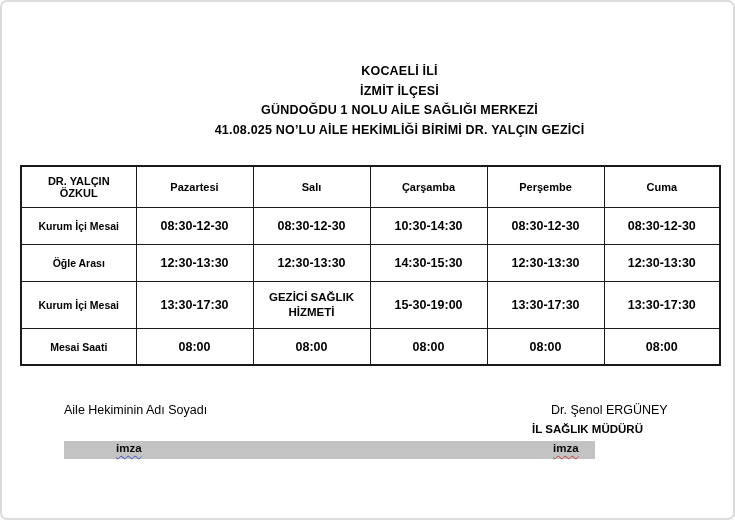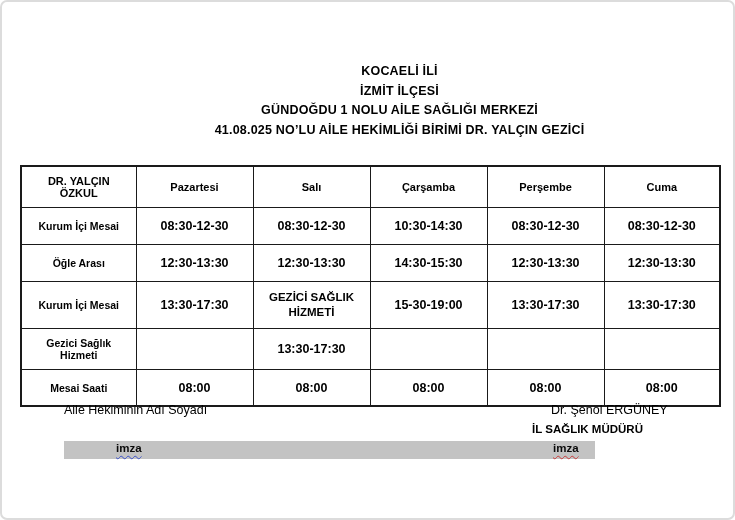--- a/index.html
+++ b/index.html
@@ -140,28 +140,20 @@
       </tr>
       <tr>
         <td class="label">Kurum İçi Mesai</td>
         <td class="time">13:30-17:30</td>
         <td class="wrap">GEZİCİ SAĞLIK HİZMETİ</td>
         <td class="time">15-30-19:00</td>
         <td class="time">13:30-17:30</td>
         <td class="time">13:30-17:30</td>
       </tr>
       <tr>
-        <td class="label">Gezici Sağlık Hizmeti</td>
-        <td class="time"></td>
-        <td class="time low">13:30-17:30</td>
-        <td class="time"></td>
-        <td class="time"></td>
-        <td class="time"></td>
-      </tr>
-      <tr>
         <td class="label">Mesai Saati</td>
         <td class="time">08:00</td>
         <td class="time">08:00</td>
         <td class="time">08:00</td>
         <td class="time">08:00</td>
         <td class="time">08:00</td>
       </tr>
     </tbody>
   </table>
 

